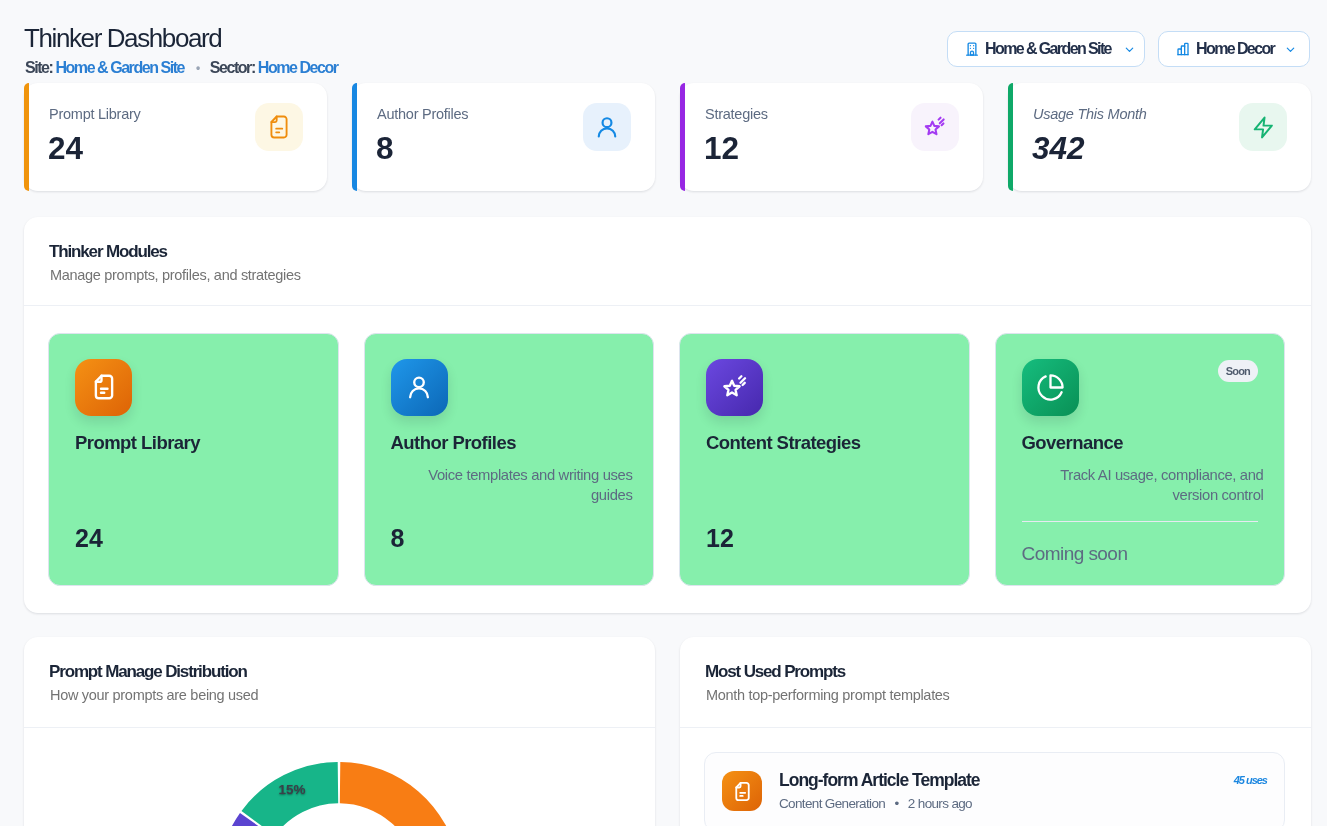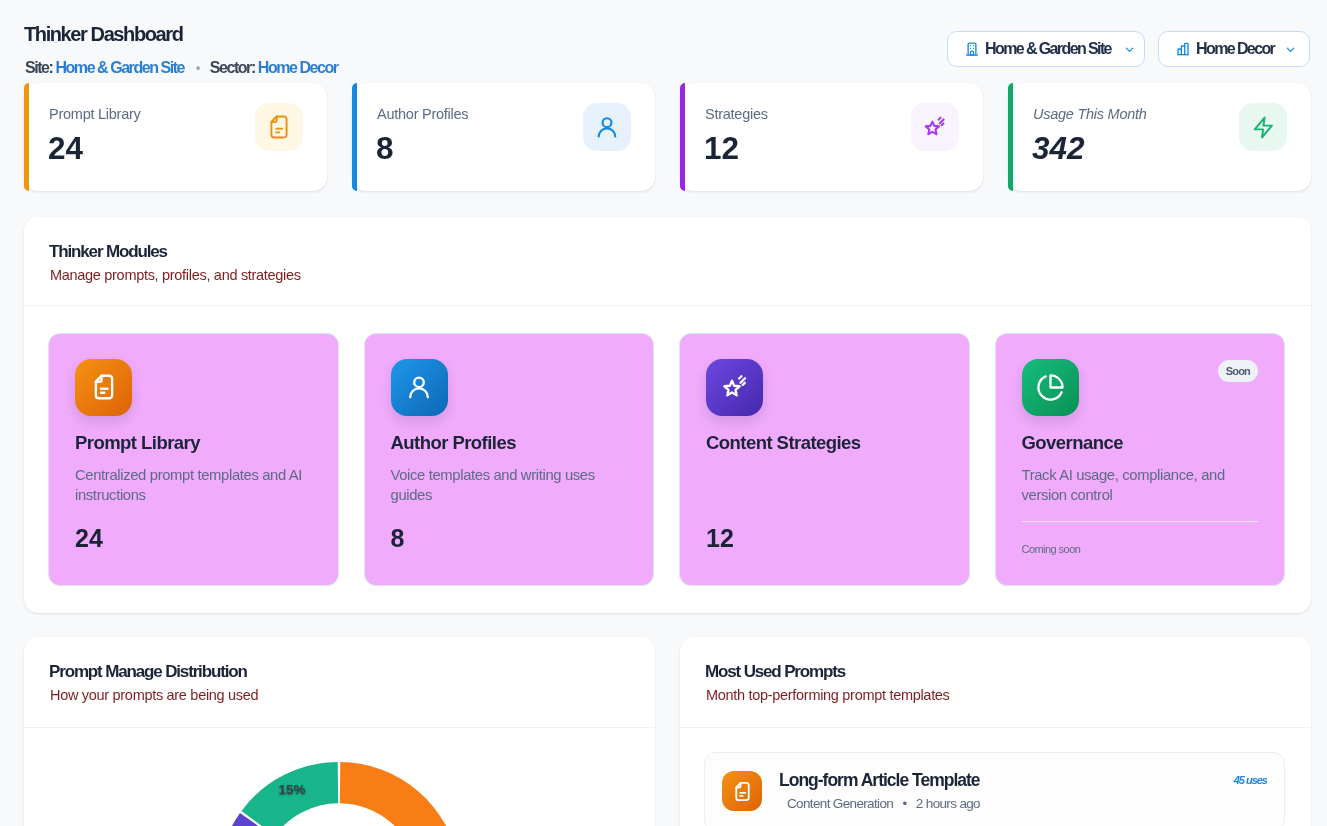--- a/index.html
+++ b/index.html
@@ -1,49 +1,49 @@
 <!DOCTYPE html>
 <html><head>
 <meta charset="utf-8">
 <style>
 * { margin:0; padding:0; box-sizing:border-box; }
 html,body { width:1327px; height:826px; overflow:hidden; }
 body { background:#f8f9fb; font-family:"Liberation Sans",sans-serif; position:relative; color:#1c2536; }
 .abs { position:absolute; }
-h1 { position:absolute; white-space:nowrap; left:24px; top:23px; font-size:20px; font-weight:bold; color:#1b2537; letter-spacing:-1.4px; }
+h1 { position:absolute; white-space:nowrap; left:24px; top:23px; font-size:26px; font-weight:normal; color:#1b2537; letter-spacing:-1.4px; }
 .sub { white-space:nowrap; left:25px; top:59px; font-size:16px; font-weight:bold; color:#3c4758; letter-spacing:-1.45px; }
 .sub a { color:#2b7fd3; text-decoration:none; font-weight:bold; }
 .sub .dot { color:#9aa5b5; padding:0 11px 0 12px; font-weight:bold; font-size:12px; vertical-align:1px; }
 .hbtn { top:31px; height:36px; background:#fff; border:1.5px solid #c4ddf6; border-radius:10px; display:flex; align-items:center; font-size:16px; font-weight:bold; color:#23304a; white-space:nowrap; letter-spacing:-1.6px; }
 .hbtn svg { flex:0 0 auto; }
 
 .scard { top:83px; width:303px; height:108px; background:#fff; border-radius:14px; box-shadow:0 1px 3px rgba(16,24,40,.07),0 1px 2px rgba(16,24,40,.05); }
 .sbar { position:absolute; left:0; top:0; bottom:0; width:4.5px; border-radius:14px 0 0 14px; }
 .slabel { position:absolute; left:25px; top:23px; font-size:14.5px; color:#5d6b82; letter-spacing:-0.25px; }
 .snum { position:absolute; left:24px; top:47px; font-size:31.5px; font-weight:bold; color:#1b2437; }
 .sicon { position:absolute; left:231px; top:20px; width:48px; height:48px; border-radius:14px; display:flex; align-items:center; justify-content:center; }
 
 .panel { background:#fff; border-radius:14px; box-shadow:0 1px 3px rgba(16,24,40,.07),0 1px 2px rgba(16,24,40,.05); }
 .ptitle { position:absolute; left:25px; top:24.5px; font-size:17px; font-weight:bold; color:#1b2537; letter-spacing:-1.15px; }
-.psub { position:absolute; left:26px; top:50px; font-size:14.5px; color:#7f1d1d; letter-spacing:-0.3px; }
+.psub { position:absolute; left:26px; top:50px; font-size:14.5px; color:#737373; letter-spacing:-0.3px; }
 .pdiv { position:absolute; left:0; right:0; top:88px; height:1px; background:#edf0f5; }
 
-.mcard { position:absolute; top:115.5px; width:290.5px; height:253px; background:#f0abfc; border:1.5px solid #dde4ee; border-radius:12px; }
+.mcard { position:absolute; top:115.5px; width:290.5px; height:253px; background:#86efac; border:1.5px solid #dde4ee; border-radius:12px;text-align:right; }
 .micon { position:absolute; left:26px; top:25px; width:57px; height:57px; border-radius:16px; display:flex; align-items:center; justify-content:center; box-shadow:0 6px 12px rgba(16,24,40,.12); }
 .mtitle { position:absolute; left:26px; top:98px; font-size:18.5px; font-weight:bold; color:#1b2537; letter-spacing:-0.55px; }
 .mdesc { position:absolute; left:26px; top:131px; width:242px; font-size:14.8px; line-height:20px; color:#5d6b82; letter-spacing:-0.35px; }
 .mnum { position:absolute; left:26px; top:190px; font-size:25px; font-weight:bold; color:#1b2437; }
 .soon { position:absolute; right:26px; top:26px; background:#eef1f6; color:#505c6e; font-size:11px; font-weight:bold; padding:5px 8px; border-radius:999px; letter-spacing:-0.8px; }
 .mline { position:absolute; left:26px; right:26px; top:187px; height:1px; background:#e6eaf1; }
-.msoon { position:absolute; left:26px; top:209px; font-size:11px; color:#5d6b82; letter-spacing:-0.55px; }
+.msoon { position:absolute; left:26px; top:209px; font-size:19px; color:#5d6b82; letter-spacing:-0.55px; }
 
 .litem { position:absolute; left:24px; right:26px; top:115px; height:80px; background:#fdfdfe; border:1.5px solid #e9edf4; border-radius:12px; }
 .lico { position:absolute; left:17px; top:18px; width:40px; height:40px; border-radius:12px; display:flex; align-items:center; justify-content:center; }
 .ltitle { position:absolute; left:74px; top:17px; font-size:17.5px; font-weight:bold; color:#1b2537; letter-spacing:-1.0px; }
-.lmeta { position:absolute; left:74px; top:43px; font-size:13.5px; color:#5d6b82; letter-spacing:-0.65px;margin-left:8px; }
+.lmeta { position:absolute; left:74px; top:43px; font-size:13.5px; color:#5d6b82; letter-spacing:-0.65px; }
 .luses { position:absolute; right:17px; top:21px; font-size:11px; font-weight:bold; color:#1c87e0; letter-spacing:-1.0px;font-style:italic; }
 .g-orange { background:linear-gradient(135deg,#f59114,#dd6306); }
 .g-blue { background:linear-gradient(135deg,#1f97ea,#0c67b6); }
 .g-purple { background:linear-gradient(135deg,#6b48e0,#4628ad); }
 .g-green { background:linear-gradient(135deg,#16bd7e,#099055); }
 </style>
 </head>
 <body>
 <h1>Thinker Dashboard</h1>
 <div class="abs sub">Site: <a>Home &amp; Garden Site</a><span class="dot">•</span>Sector: <a>Home Decor</a></div>
@@ -126,21 +126,20 @@
   <div class="pdiv"></div>
   <div class="mcard" style="left:24px;">
     <div class="micon g-orange">
       <svg width="30" height="30" viewBox="0 0 24 24" fill="none" stroke="#fff" stroke-width="1.9" stroke-linecap="round" stroke-linejoin="round">
           <path d="M10 3h6.2a2.3 2.3 0 0 1 2.3 2.3v13.4a2.3 2.3 0 0 1-2.3 2.3H7.8a2.3 2.3 0 0 1-2.3-2.3V7.7Z"></path>
           <path d="M10 3v3.5a1.3 1.3 0 0 1-1.3 1.3H5.5"></path>
           <path d="M9.6 13.4h5.2M9.6 16.6h2.6"></path>
         </svg>
     </div>
     <div class="mtitle">Prompt Library</div>
-    <div class="mdesc">Centralized prompt templates and AI instructions</div>
     <div class="mnum">24</div>
   </div>
   <div class="mcard" style="left:339.5px;">
     <div class="micon g-blue">
       <svg width="28" height="28" viewBox="0 0 24 24" fill="none" stroke="#fff" stroke-width="2" stroke-linecap="round" stroke-linejoin="round">
           <circle cx="12" cy="8" r="4.1"></circle>
           <path d="M19.6 20.8a7.6 7.6 0 0 0-15.2 0"></path>
         </svg>
     </div>
     <div class="mtitle">Author Profiles</div>

